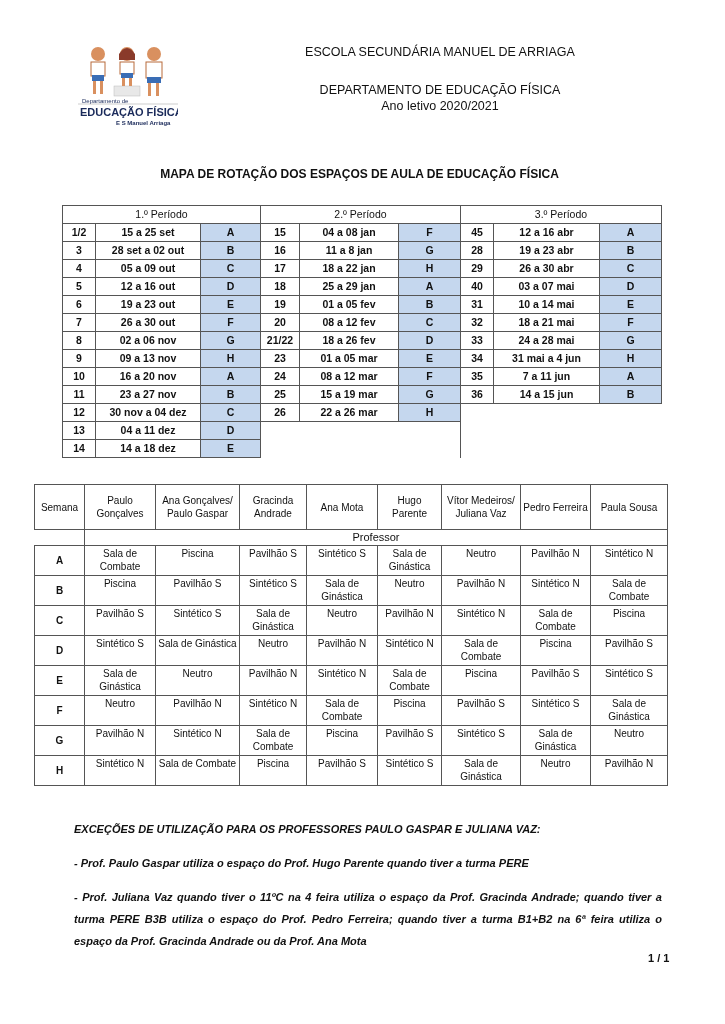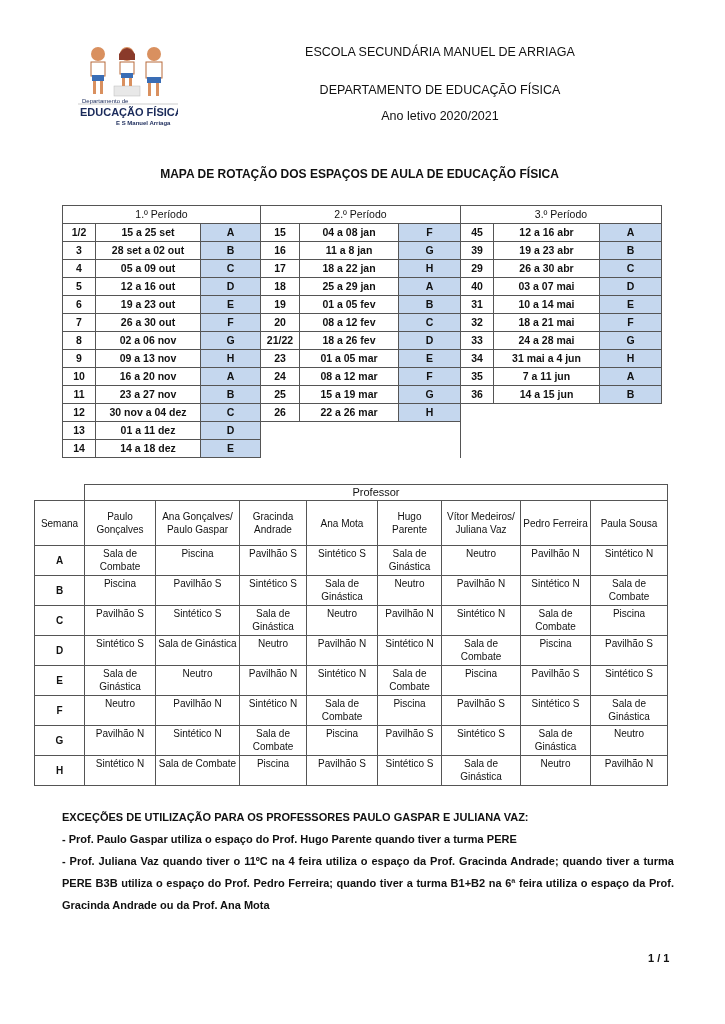--- a/index.html
+++ b/index.html
@@ -2,42 +2,42 @@
 <html><head>
 <meta charset="utf-8">
 <style>
   html, body { margin:0; padding:0; background:#ffffff; }
   body { width:725px; height:1024px; position:relative; overflow:hidden;
          font-family:"Liberation Sans", "DejaVu Sans", sans-serif; color:#111; }
   .logo { position:absolute; left:78px; top:44px; width:100px; height:90px; }
   .hdr { position:absolute; left:250px; width:380px; text-align:center; font-size:12.5px; line-height:16px; }
   .hdr1 { top:44px; }
   .hdr2 { top:82px; }
-  .hdr3 { top:108px; }
+  .hdr3 { top:98px; }
   .title { position:absolute; left:0; width:719px; top:167px; text-align:center; font-weight:bold; font-size:12px; }
 
   table { border-collapse:collapse; }
   .periods { position:absolute; left:62px; top:205px; font-size:10.5px; }
   .periods td { border:1px solid #555; height:17px; padding:0 2px; text-align:center; line-height:15px; }
   .periods td.ph { font-weight:normal; }
   .periods td.colh { font-weight:normal; font-size:11px; }
   .periods td.b { font-weight:bold; }
   .periods td.esp { background:#c5d7ee; font-weight:bold; }
   .periods td.blank { border:none; }
 
   .prof { position:absolute; left:34px; top:484px; font-size:10px; }
   .prof td { border:1px solid #555; text-align:center; vertical-align:top; padding:1px 2px; line-height:13px; }
   .prof td.corner { border:none; }
   .prof td.ph { vertical-align:middle; font-size:11px; }
   .prof td.head { vertical-align:middle; height:42px; }
   .prof td.sem { vertical-align:middle; font-weight:bold; }
   .prof tr.row td { height:27px; }
 
   .exc { position:absolute; left:62px; top:806px; width:612px; font-size:11px; font-weight:bold; line-height:22px; }
-  .exc p { margin:0; }
+  .exc p { margin:12px;font-style:italic; }
   .exc .just { text-align:justify; text-align-last:left; }
   .pagenum { position:absolute; left:648px; top:952px; font-size:11px; font-weight:bold; }
 </style>
 </head>
 <body>
 
 <div class="logo">
   <svg width="100" height="90" viewBox="0 0 100 90">
 
     <rect x="36" y="42" width="26" height="10" fill="#e8e8e8" stroke="#bbb" stroke-width="0.5"></rect>
@@ -102,21 +102,21 @@
         <td class="b">12 a 16 abr</td>
         <td class="esp">A</td>
       </tr>
       <tr>
         <td class="b">3</td>
         <td class="b">28 set a 02 out</td>
         <td class="esp">B</td>
         <td class="b">16</td>
         <td class="b">11 a 8 jan</td>
         <td class="esp">G</td>
-        <td class="b">39</td>
+        <td class="b">28</td>
         <td class="b">19 a 23 abr</td>
         <td class="esp">B</td>
       </tr>
       <tr>
         <td class="b">4</td>
         <td class="b">05 a 09 out</td>
         <td class="esp">C</td>
         <td class="b">17</td>
         <td class="b">18 a 22 jan</td>
         <td class="esp">H</td>
@@ -207,21 +207,21 @@
         <td class="esp">C</td>
         <td class="b">26</td>
         <td class="b">22 a 26 mar</td>
         <td class="esp">H</td>
         <td class="blank" style="border-top: 1px solid rgb(85, 85, 85); border-left: 1px solid rgb(85, 85, 85);"></td>
         <td class="blank" style="border-top: 1px solid rgb(85, 85, 85);"></td>
         <td class="blank" style="border-top: 1px solid rgb(85, 85, 85);"></td>
       </tr>
       <tr>
         <td class="b">13</td>
-        <td class="b">01 a 11 dez</td>
+        <td class="b">04 a 11 dez</td>
         <td class="esp">D</td>
         <td class="blank" style="border-top: 1px solid rgb(85, 85, 85); border-left: 1px solid rgb(85, 85, 85);"></td>
         <td class="blank" style="border-top: 1px solid rgb(85, 85, 85);"></td>
         <td class="blank" style="border-top: 1px solid rgb(85, 85, 85);"></td>
         <td class="blank" style="border-top: none; border-left: 1px solid rgb(85, 85, 85);"></td>
         <td class="blank" style="border-top: none;"></td>
         <td class="blank" style="border-top: none;"></td>
       </tr>
       <tr>
         <td class="b">14</td>
@@ -244,34 +244,34 @@
       <col style="width:84px">
       <col style="width:67px">
       <col style="width:71px">
     <col style="width:64px">
       <col style="width:79px">
       <col style="width:70px">
       <col style="width:77px">
   </colgroup>
   <tbody id="prof-body">
       <tr>
-        <td class="corner"></td>
-        <td class="ph" colspan="8">Professor</td>
-      </tr>
-      <tr>
         <td class="head">Semana</td>
         <td class="head">Paulo Gonçalves</td>
         <td class="head">Ana Gonçalves/ Paulo Gaspar</td>
         <td class="head">Gracinda Andrade</td>
         <td class="head">Ana Mota</td>
         <td class="head">Hugo Parente</td>
         <td class="head">Vítor Medeiros/ Juliana Vaz</td>
         <td class="head">Pedro Ferreira</td>
         <td class="head">Paula Sousa</td>
       </tr>
+      <tr>
+        <td class="corner"></td>
+        <td class="ph" colspan="8">Professor</td>
+      </tr>
       <tr class="row">
         <td class="sem">A</td>
         <td>Sala de Combate</td>
         <td>Piscina</td>
         <td>Pavilhão S</td>
         <td>Sintético S</td>
         <td>Sala de Ginástica</td>
         <td>Neutro</td>
         <td>Pavilhão N</td>
         <td>Sintético N</td>

